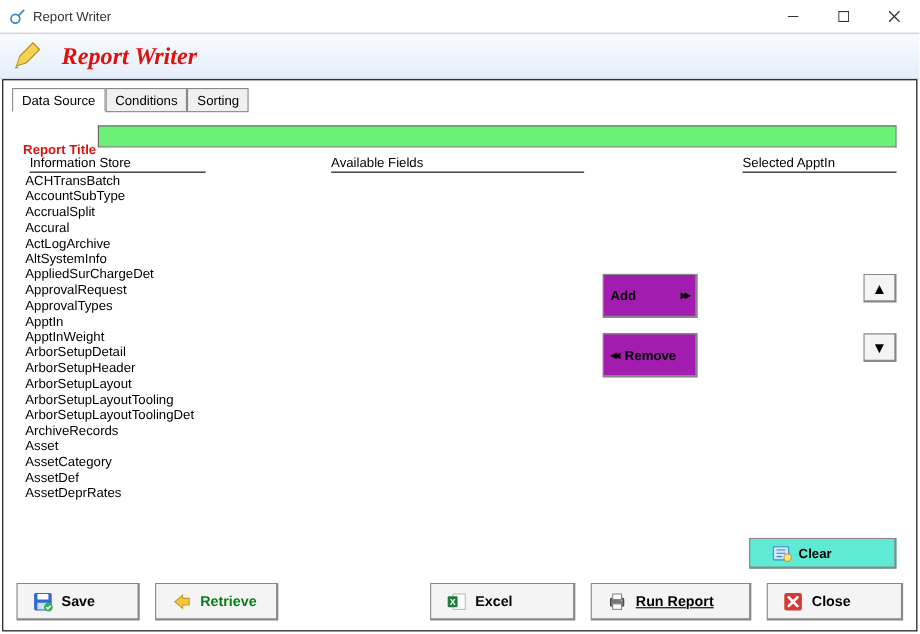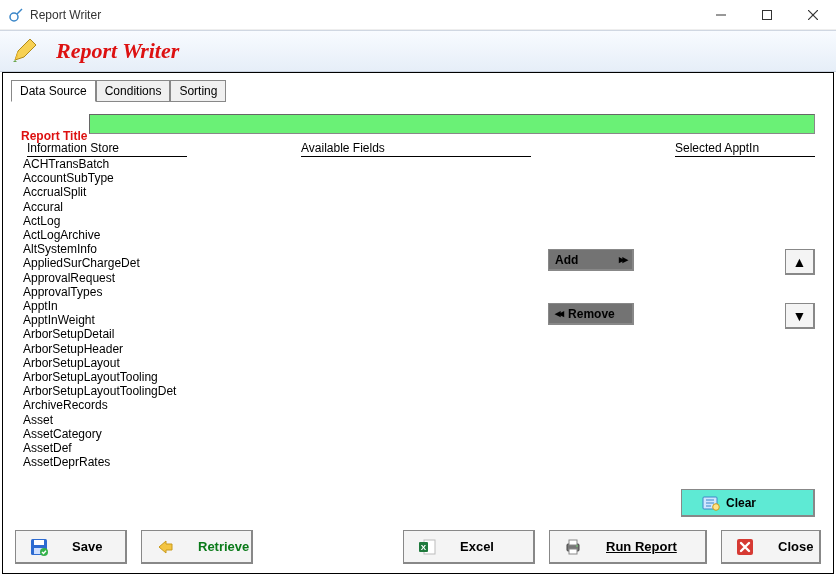--- a/index.html
+++ b/index.html
@@ -38,44 +38,44 @@
 .col-header.sel { right: 0; width: 140px; }
 
 .info-list { position: absolute; left: 0; top: 16px; width: 178px; bottom: 0; overflow-y: scroll; overflow-x: hidden; }
 .info-list::-webkit-scrollbar { width: 17px; }
 .info-list::-webkit-scrollbar-track { background: #f0f0f0; }
 .info-list::-webkit-scrollbar-thumb { background: #c8c8c8; border: 1px solid #a8a8a8; }
 .info-list::-webkit-scrollbar-button { background: #f0f0f0; border: 1px solid #c0c0c0; height: 17px; display: block; }
 .info-list .item { font-size: 12px; line-height: 14.2px; padding-left: 2px; white-space: nowrap; cursor: default; color: #000; }
 
 
-.mid-btn { position: absolute; width: 86px; height: 22px; background: #737373; border: 1px solid #888; border-right-width: 2px; border-bottom-width: 2px; font-size: 12px; font-weight: bold; display: flex; align-items: center; cursor: pointer; padding: 0 6px; }
+.mid-btn { position: absolute; width: 86px; height: 40px; background: #a21caf; border: 1px solid #888; border-right-width: 2px; border-bottom-width: 2px; font-size: 12px; font-weight: bold; display: flex; align-items: center; cursor: pointer; padding: 0 6px; }
 .mid-btn .lbl { flex: 1; }
 .mid-btn .arr { font-size: 11px; letter-spacing: -2px; }
 .btn-add { left: 527px; top: 108px; }
 .btn-remove { left: 527px; top: 162px; justify-content: flex-start; }
 .btn-remove .arr { margin-right: 6px; }
 
 
 .arrow-btn { position: absolute; width: 30px; height: 26px; background: #f4f4f4; border: 1px solid #888; border-right-width: 2px; border-bottom-width: 2px; display: flex; align-items: center; justify-content: center; font-size: 14px; cursor: pointer; }
 .btn-up { right: 0; top: 108px; }
 .btn-down { right: 0; top: 162px; }
 
 
 .clear-area { position: absolute; right: 18px; bottom: 56px; }
 .clear-btn { width: 134px; height: 28px; background: #5eead4; border: 1px solid #888; border-right-width: 2px; border-bottom-width: 2px; display: flex; align-items: center; padding-left: 20px; font-size: 12px; font-weight: bold; cursor: pointer; gap: 6px; }
 
 
 .bottom-bar { position: absolute; left: 12px; right: 12px; bottom: 8px; height: 36px; display: flex; align-items: center; gap: 14px; }
-.big-btn { height: 34px; background: #f4f4f4; border: 1px solid #888; border-right-width: 2px; border-bottom-width: 2px; display: flex; align-items: center; padding: 0 14px; font-size: 13px; font-weight: bold; cursor: pointer; gap: 24px; }
+.big-btn { height: 34px; background: #f4f4f4; border: 1px solid #888; border-right-width: 2px; border-bottom-width: 2px; display: flex; align-items: center; padding: 0 14px; font-size: 13px; font-weight: bold; cursor: pointer; gap: 8px; }
 .big-btn.save { width: 112px; }
 .big-btn.retrieve { width: 112px; color: #0a7a19; }
 .big-btn.excel { width: 132px; }
-.big-btn.run { width: 158px; }
-.big-btn.close { width: 100px; }
+.big-btn.run { width: 146px; }
+.big-btn.close { width: 124px; }
 .spacer { flex: 1; }
 .underline { text-decoration: underline; text-decoration-thickness: 1px; }
 
 .icon16 { width: 18px; height: 18px; display: inline-flex; align-items: center; justify-content: center; }
 </style>
 </head>
 <body>
 
 <div class="titlebar">
   <span class="app-icon">
@@ -131,21 +131,20 @@
   <div class="cols">
     <div class="col-header info">Information Store</div>
     <div class="col-header avail">Available Fields</div>
     <div class="col-header sel">Selected ApptIn</div>
 
     <div class="info-list" id="info-list">
         <div class="item">ACHTransBatch</div>
         <div class="item">AccountSubType</div>
         <div class="item">AccrualSplit</div>
         <div class="item">Accural</div>
-        <div class="item">ActLog</div>
         <div class="item">ActLogArchive</div>
         <div class="item">AltSystemInfo</div>
         <div class="item">AppliedSurChargeDet</div>
         <div class="item">ApprovalRequest</div>
         <div class="item">ApprovalTypes</div>
         <div class="item">ApptIn</div>
         <div class="item">ApptInWeight</div>
         <div class="item">ArborSetupDetail</div>
         <div class="item">ArborSetupHeader</div>
         <div class="item">ArborSetupLayout</div>

